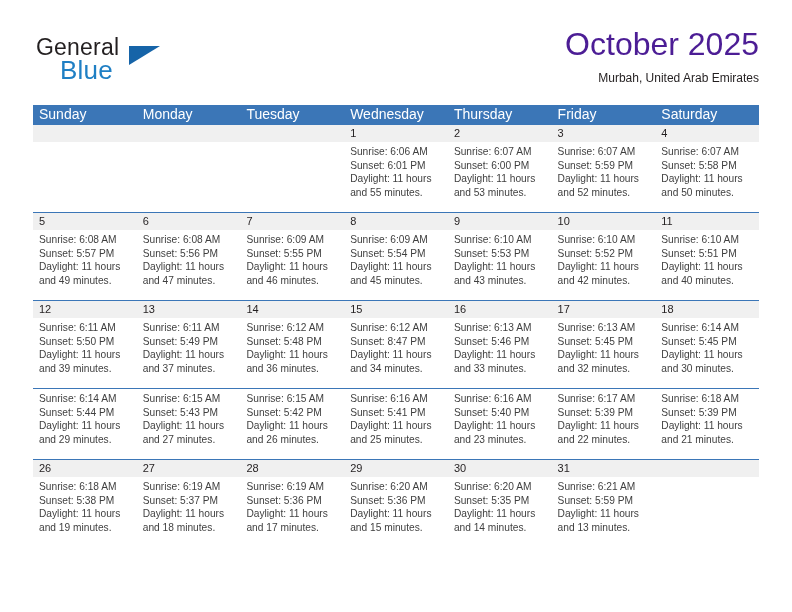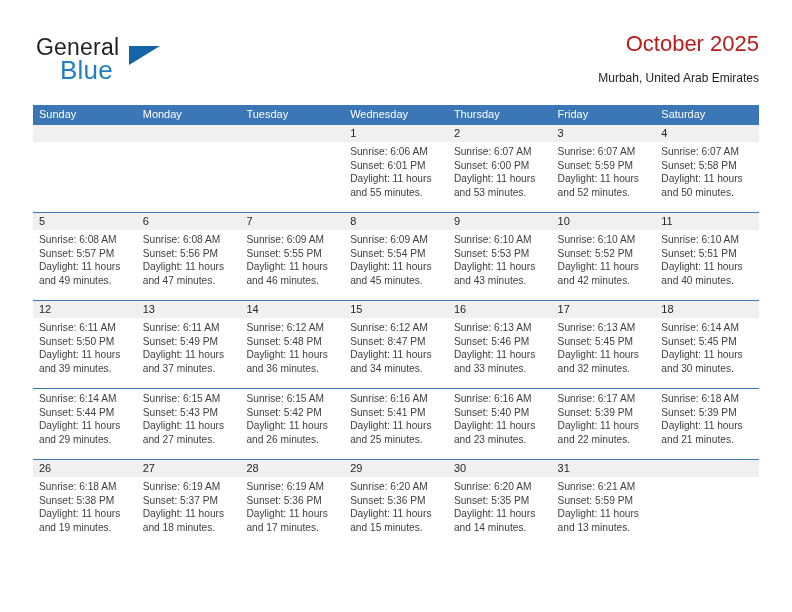--- a/index.html
+++ b/index.html
@@ -64,23 +64,23 @@
     border-bottom: 19px solid transparent;
   }
 
   .title-block {
     position: absolute;
     right: 0;
     top: 0;
     text-align: right;
   }
   .cal-title {
-    font-size: 22px;
+    font-size: 32px;
     font-weight: normal;
-    color: #b91c1c;
+    color: #4c1d95;
     line-height: 32px;
     white-space: nowrap;
   }
   .cal-subtitle {
     font-size: 12px;
     font-weight: normal;
     color: #231f20;
     line-height: 20px;
     margin-top: 8px;
     white-space: nowrap;
@@ -94,21 +94,21 @@
     width: 726px;
   }
   .weekdays {
     display: flex;
     background: #3b76b7;
     height: 19px;
   }
   .weekday {
     flex: 1 1 0;
     color: #ffffff;
-    font-size: 11px;
+    font-size: 14px;
     line-height: 19px;
     padding-left: 6px;
     box-sizing: border-box;
     white-space: nowrap;
   }
 
   .week {
     border-top: 1.6px solid #3b76b7;
   }
   .week:first-of-type {

